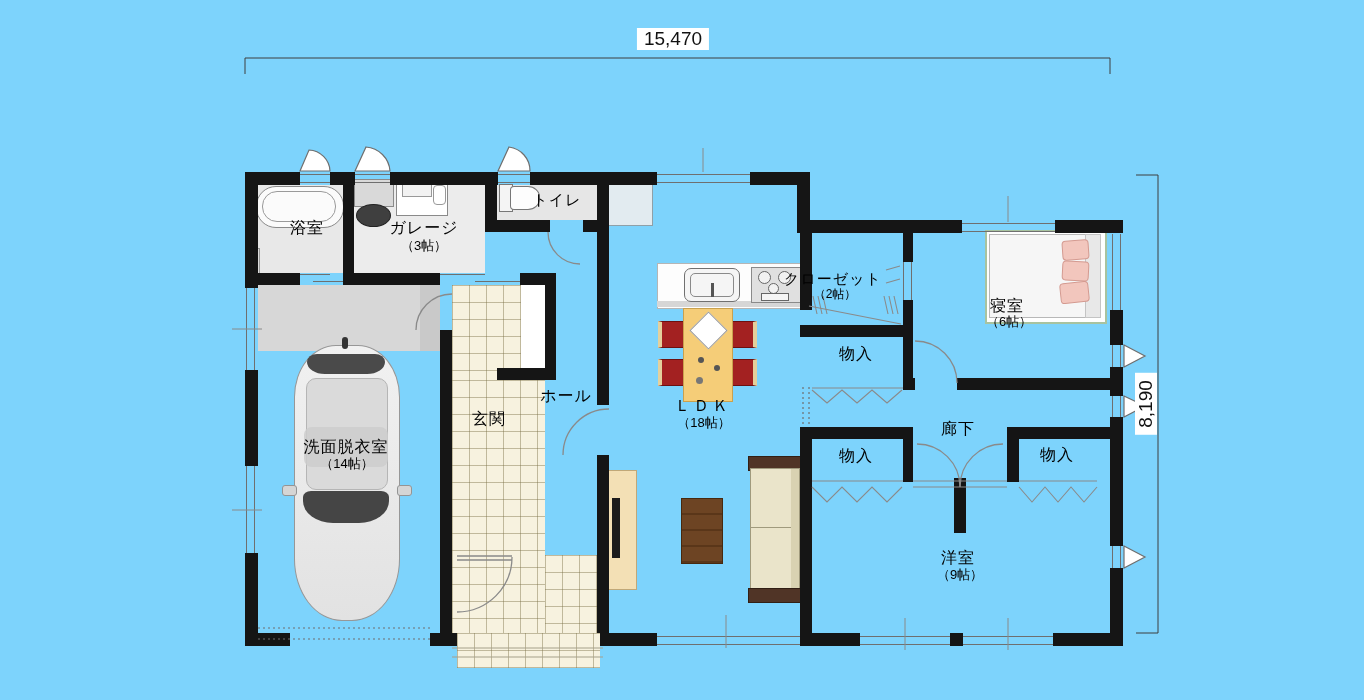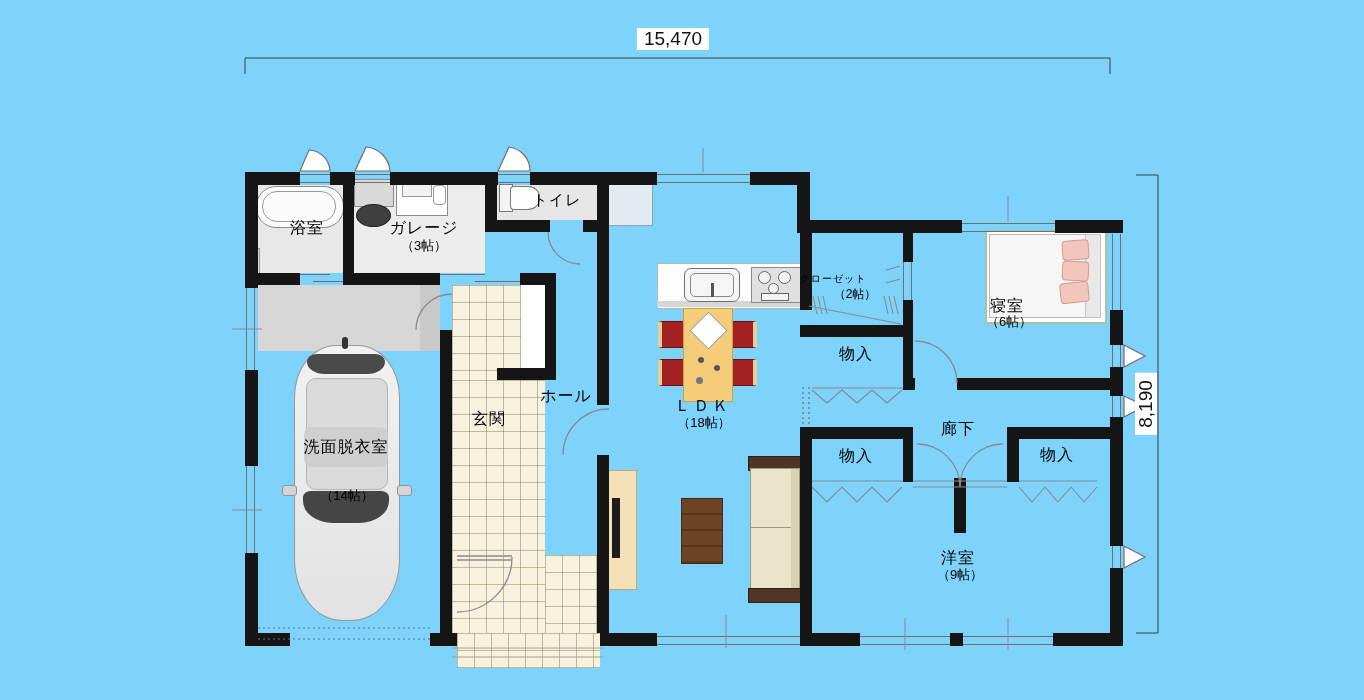--- a/index.html
+++ b/index.html
@@ -12,21 +12,21 @@
         background-image:linear-gradient(rgba(125,115,75,.45) 1px,transparent 1px),
                          linear-gradient(90deg,rgba(125,115,75,.45) 1px,transparent 1px);
         background-size:17px 17px;}
   .winH{position:absolute;height:7px;border-top:1.4px solid #6f6f6f;border-bottom:1.4px solid #6f6f6f;z-index:35;}
   .winV{position:absolute;width:7px;border-left:1.4px solid #6f6f6f;border-right:1.4px solid #6f6f6f;z-index:35;}
   .sline{position:absolute;height:0;border-top:1.4px solid #6f6f6f;z-index:35;}
   .fur{position:absolute;z-index:10;}
   .lbl{position:absolute;z-index:50;transform:translate(-50%,-50%);white-space:nowrap;
        font-size:16px;letter-spacing:1px;color:#000;text-align:center;}
   .lbl.size{font-size:13px;letter-spacing:0;}
-  .lbl.small{font-size:10px;}
+  .lbl.small{font-size:15px;}
   .lbl.size2{font-size:12px;letter-spacing:0;}
   .dim{position:absolute;z-index:60;font-size:19px;color:#111;background:#fff;padding:0 7px;
        transform:translate(-50%,-50%);white-space:nowrap;}
   svg{position:absolute;left:0;top:0;z-index:40;}
   .garage-tag{position:absolute;z-index:48;background:rgba(205,205,205,.85);border-radius:8px;
               width:84px;height:40px;left:304px;top:427px;}
 </style>
 </head>
 <body>
 
@@ -242,25 +242,25 @@
   <div class="dim" style="left:673px;top:39px;">15,470</div>
   <div class="dim" style="left:1146px;top:404px;transform:translate(-50%,-50%) rotate(-90deg);">8,190</div>
 
   <div class="lbl" style="left:307px;top:228px;">浴室</div>
   <div class="lbl" style="left:424px;top:228px;">ガレージ</div>
   <div class="lbl size" style="left:424px;top:246px;">（3帖）</div>
   <div class="lbl" style="left:551px;top:200px;font-size:15px;margin-left:6px;">トイレ</div>
   <div class="lbl" style="left:489px;top:419px;">玄関</div>
   <div class="lbl" style="left:566px;top:396px;">ホール</div>
   <div class="lbl" style="left:346px;top:447px;">洗面脱衣室</div>
-  <div class="lbl size" style="left:347px;top:464px;margin-top:32px;">（14帖）</div>
+  <div class="lbl size" style="left:347px;top:464px;">（14帖）</div>
   <div class="lbl" style="left:703px;top:406px;letter-spacing:3px;">ＬＤＫ</div>
   <div class="lbl size" style="left:704px;top:423px;">（18帖）</div>
   <div class="lbl small" style="left:833px;top:279px;">クローゼット</div>
-  <div class="lbl size2" style="left:835px;top:294px;margin-left:20px;">（2帖）</div>
+  <div class="lbl size2" style="left:835px;top:294px;">（2帖）</div>
   <div class="lbl" style="left:1007px;top:306px;">寝室</div>
   <div class="lbl size" style="left:1009px;top:322px;">（6帖）</div>
   <div class="lbl" style="left:856px;top:354px;">物入</div>
   <div class="lbl" style="left:856px;top:456px;">物入</div>
   <div class="lbl" style="left:1057px;top:455px;">物入</div>
   <div class="lbl" style="left:958px;top:429px;">廊下</div>
   <div class="lbl" style="left:958px;top:558px;">洋室</div>
   <div class="lbl size" style="left:960px;top:575px;">（9帖）</div>
 </div>
 

